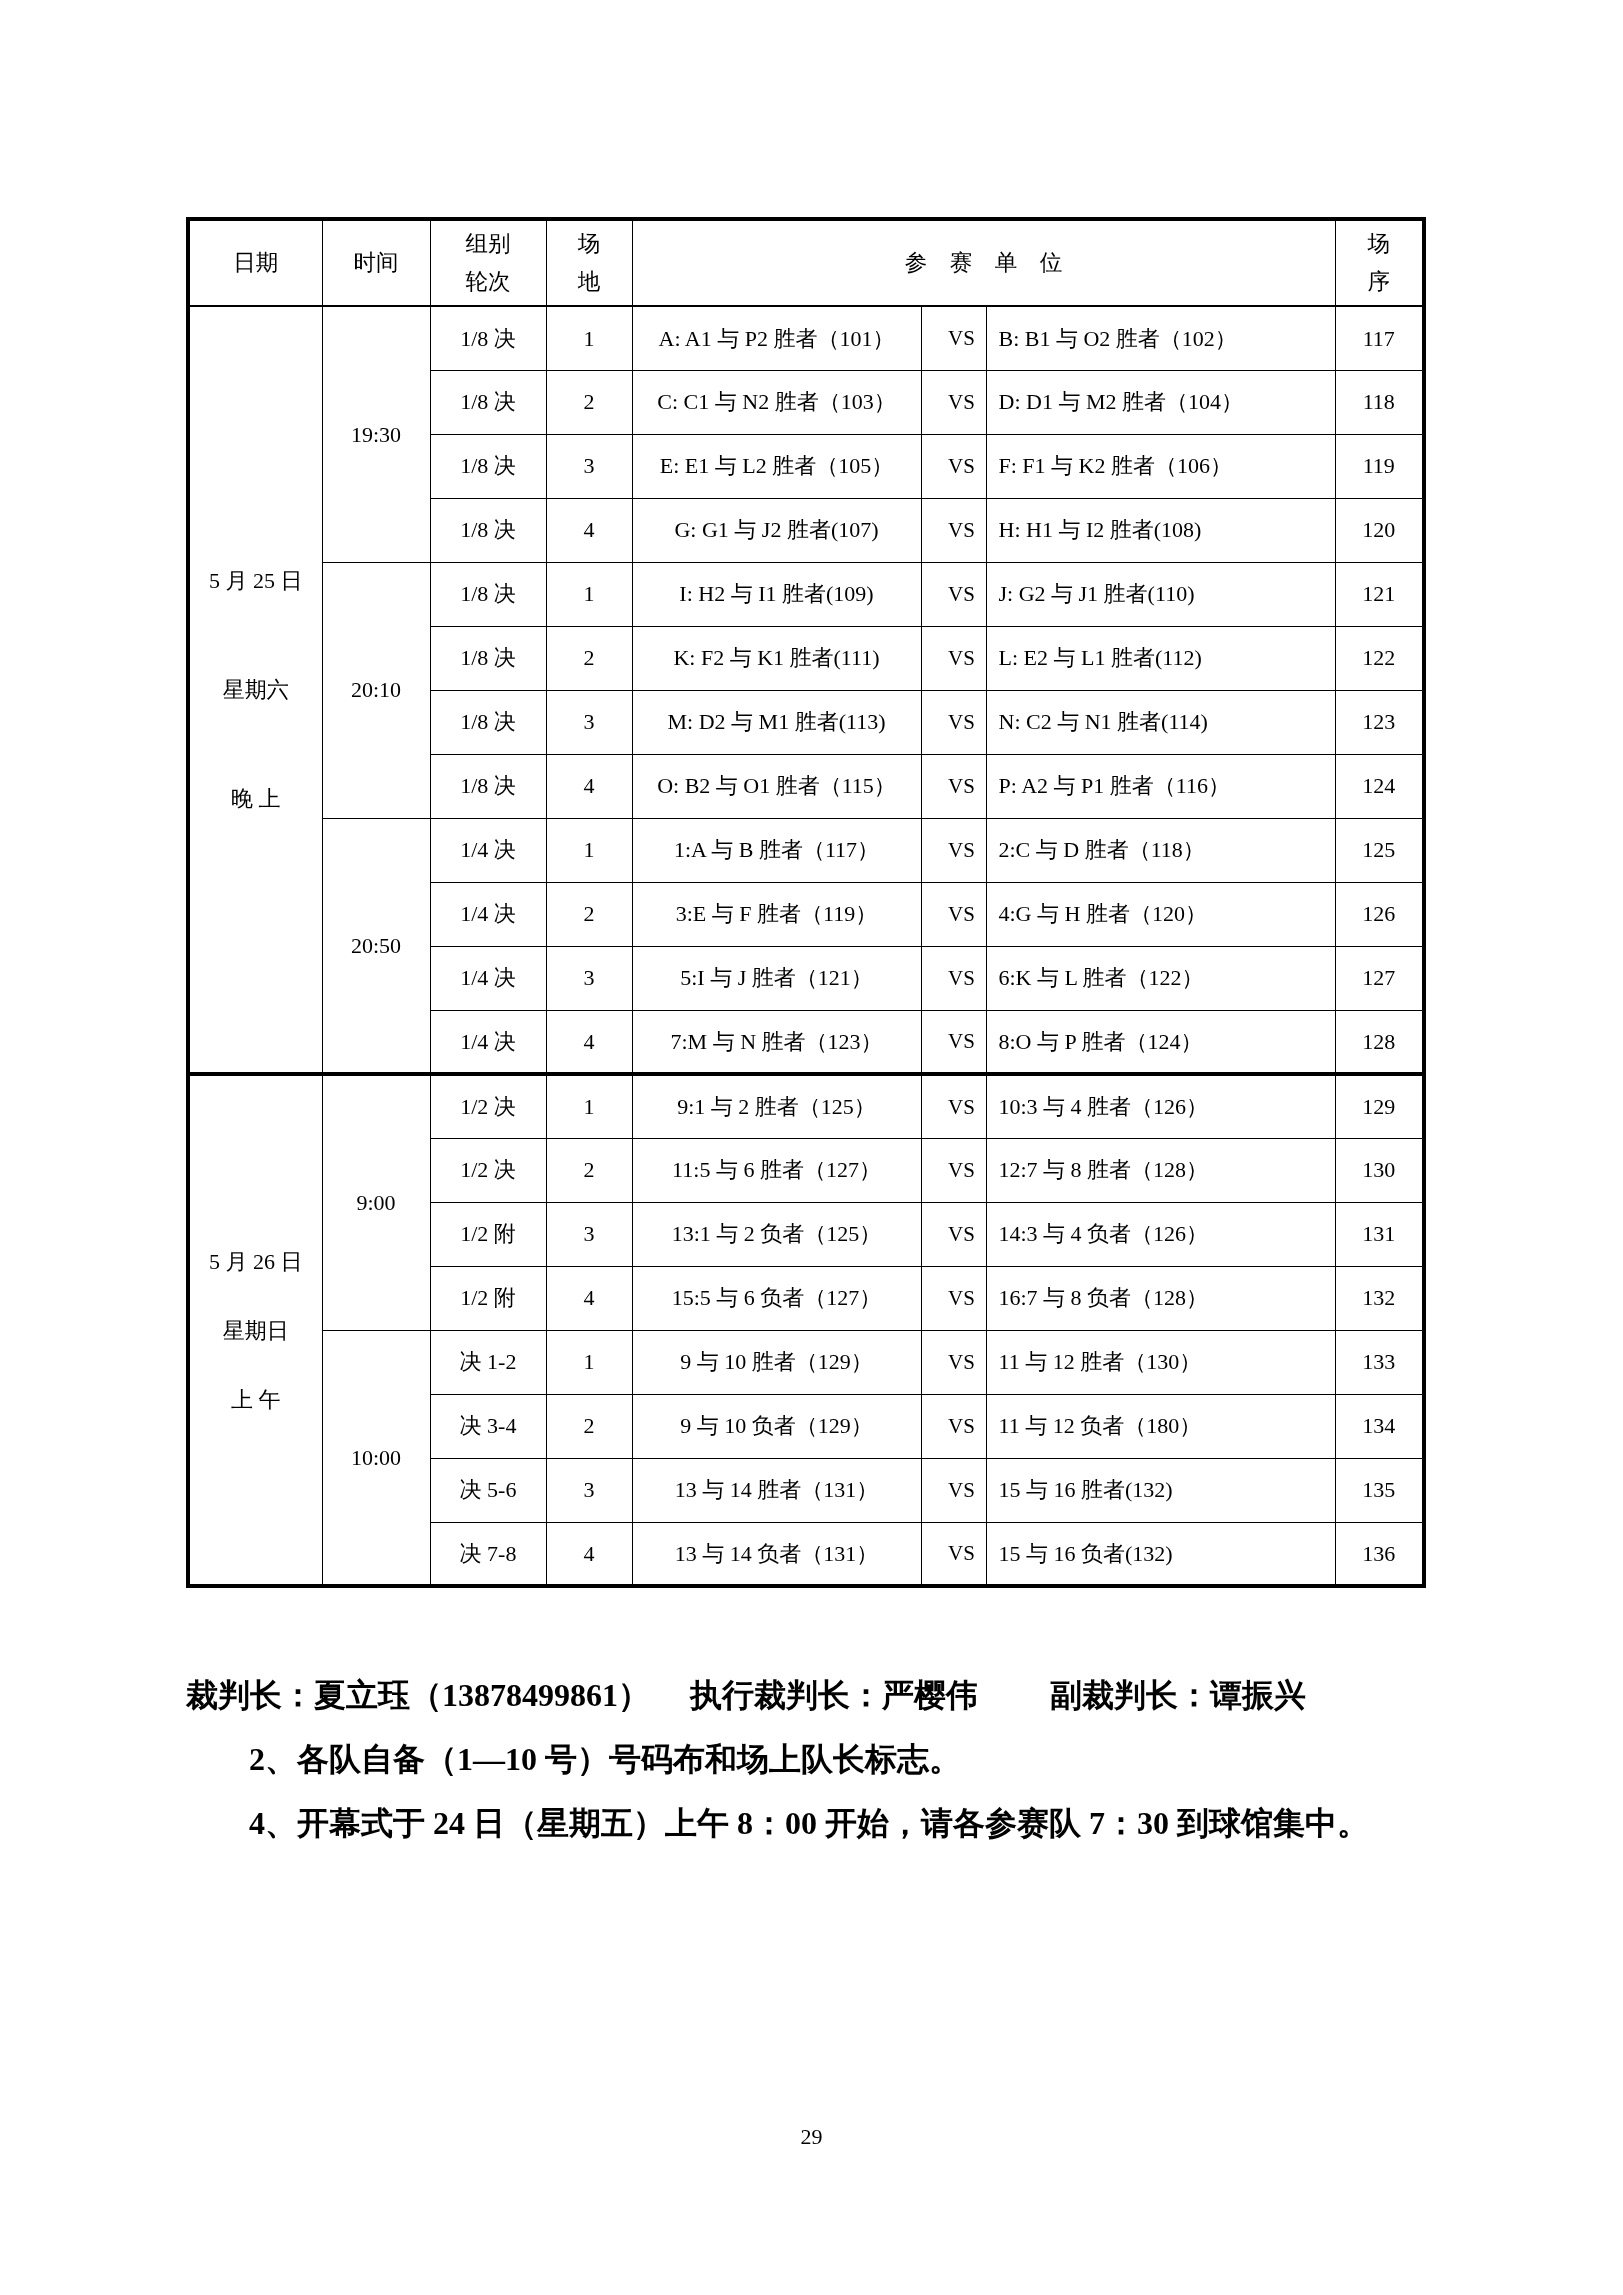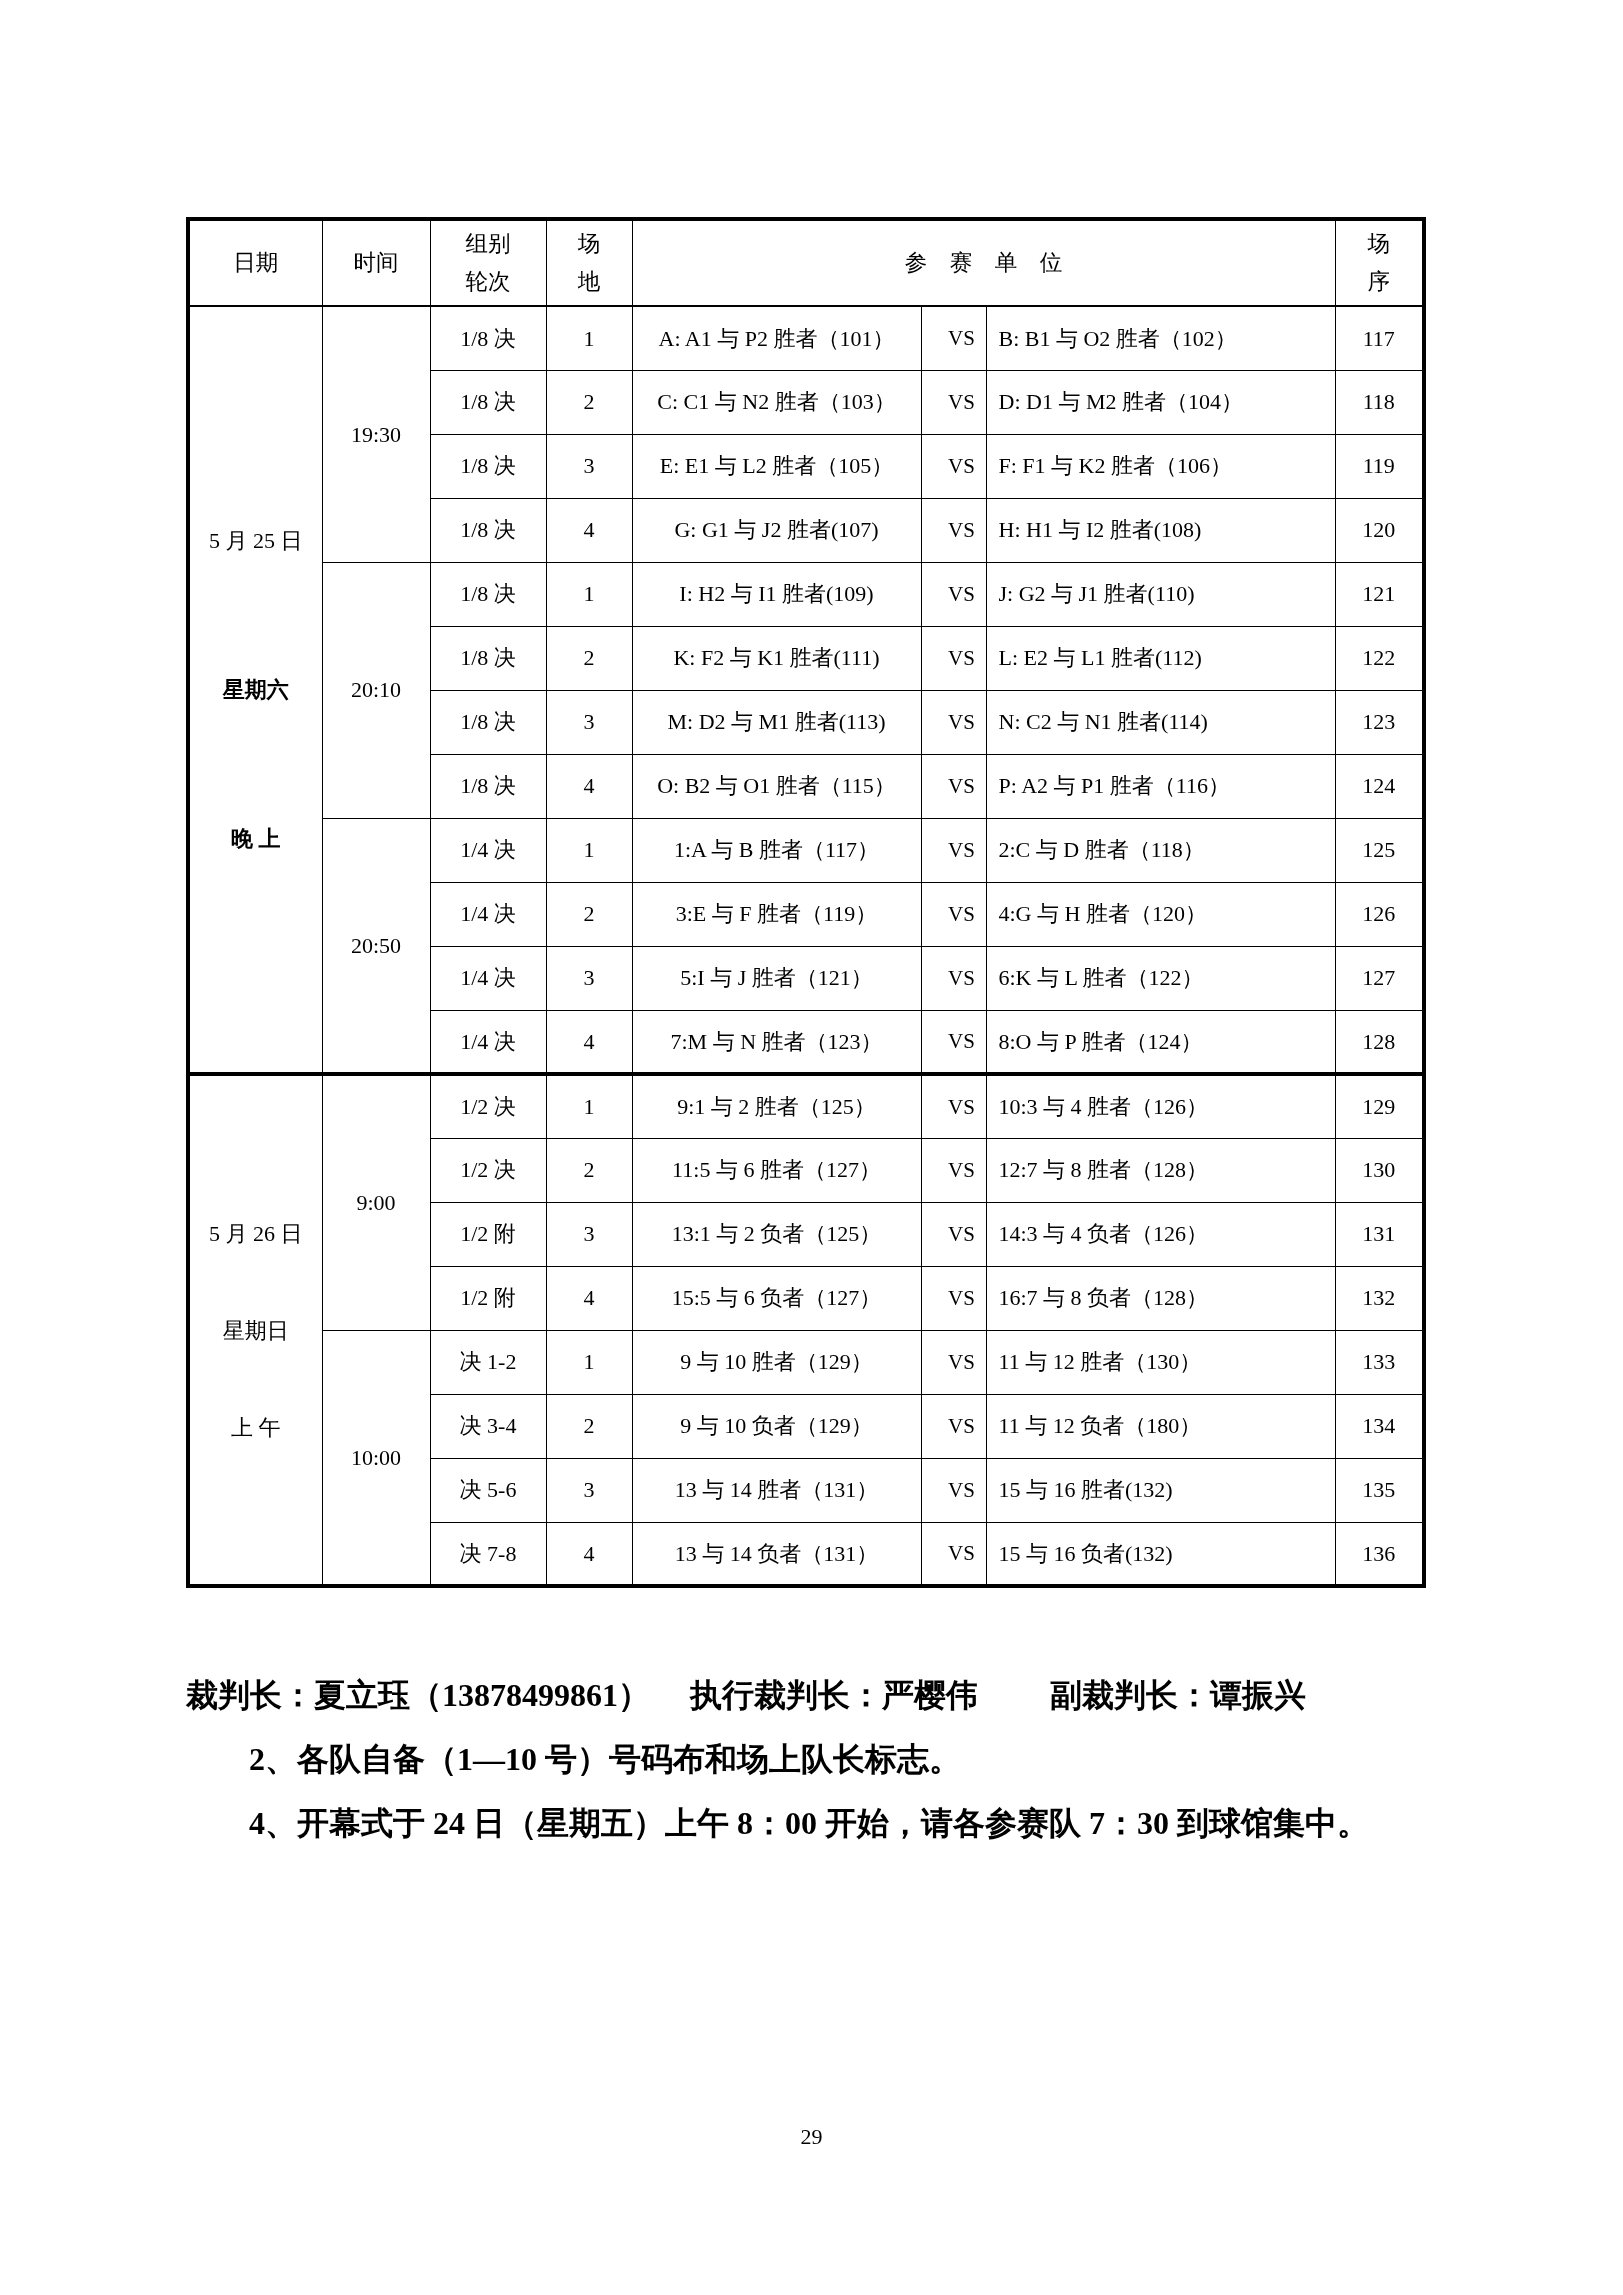--- a/index.html
+++ b/index.html
@@ -22,22 +22,22 @@
     text-align:center; vertical-align:middle;
     font-size:22px; line-height:1.25;
     overflow:hidden;
   }
   thead th { height:87px; font-size:22.5px; border-bottom:2.9px solid #000; }
   thead th div { line-height:38px; }
   tbody tr { height:64px; }
   tr.day-start td { border-top:4.4px solid #000; }
 
   td.date-cell div { line-height:29px; }
-  td.date-cell.d1 div + div { margin-top:120px;font-weight:bold; }
-  td.date-cell.d2 div + div { margin-top:68px; }
+  td.date-cell.d1 div + div { margin-top:80px; }
+  td.date-cell.d2 div + div { margin-top:40px; }
 
   td.team-left-cell  { text-align:center; }
   td.team-right-cell { text-align:left; padding-left:12px; }
   td.vs-cell { font-size:21px;padding-left:16px; }
 
   .footer {
     position:absolute; left:186px; top:1663px; width:1279px;
     font-size:32px; font-weight:bold; white-space:nowrap;
   }
   .footer .fline { height:64px; line-height:64px; }

